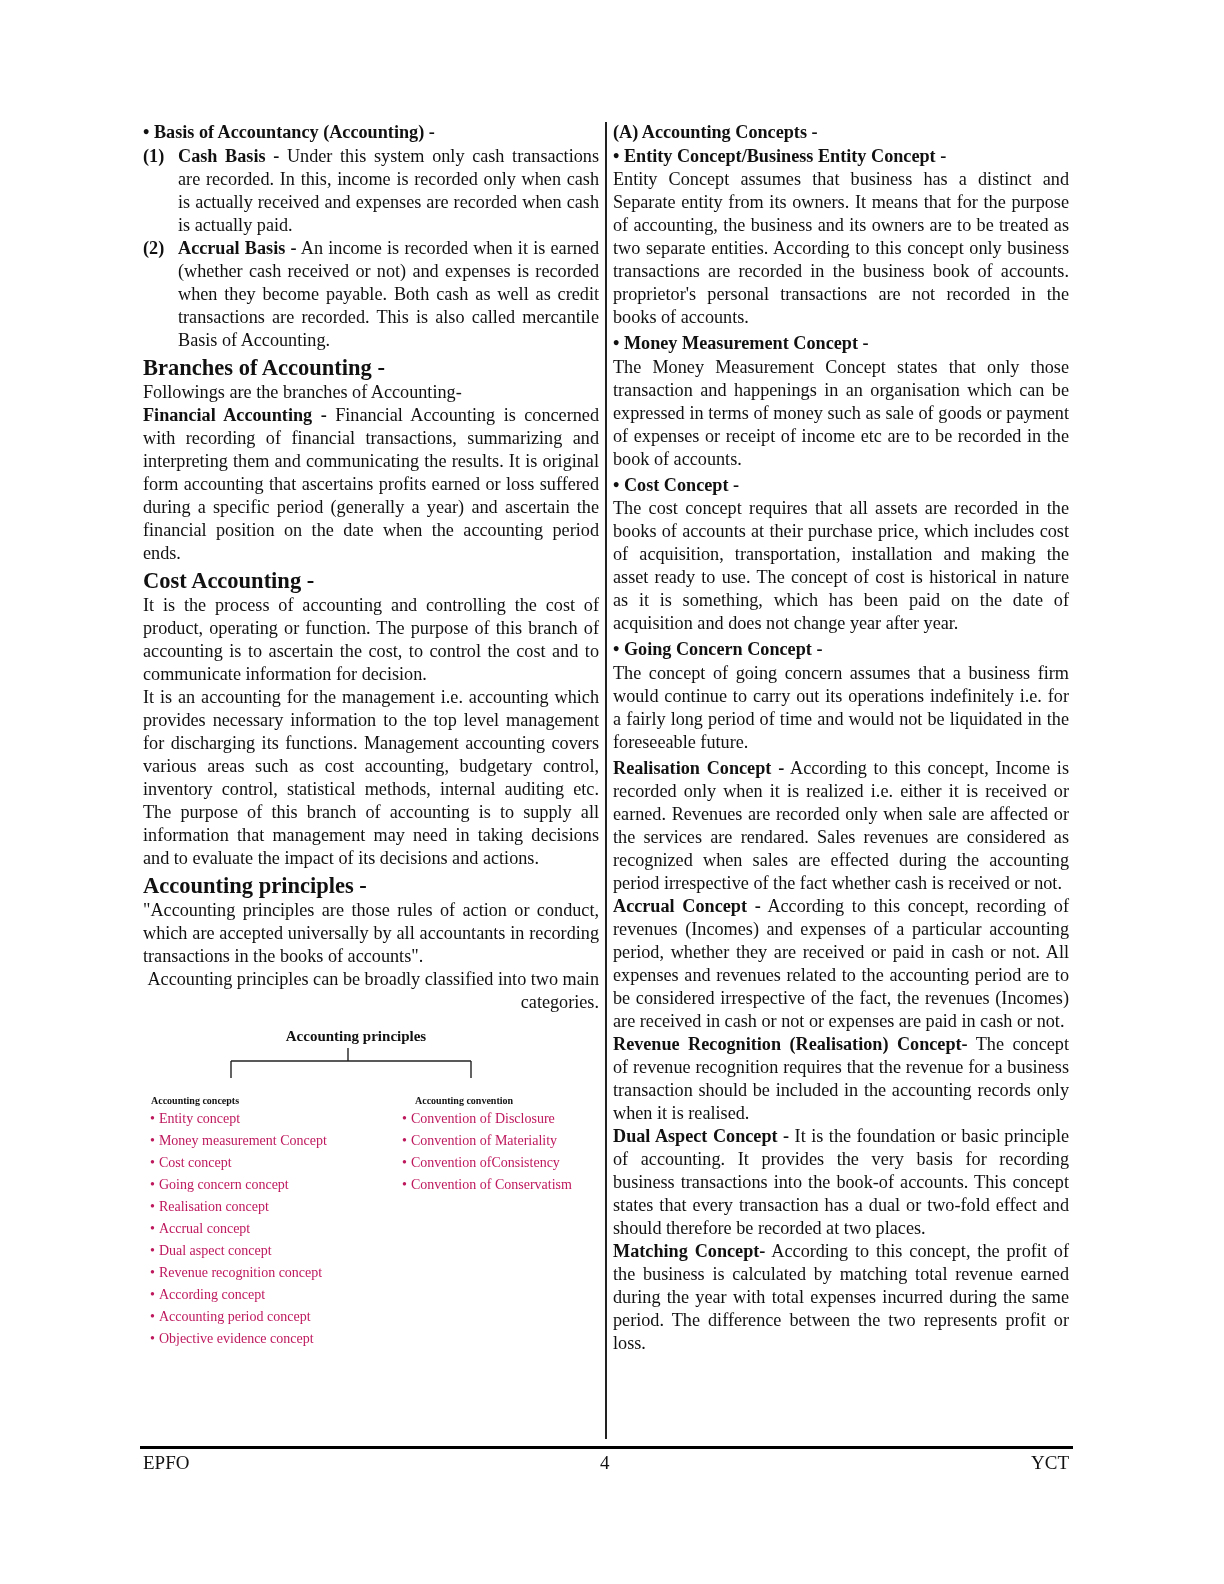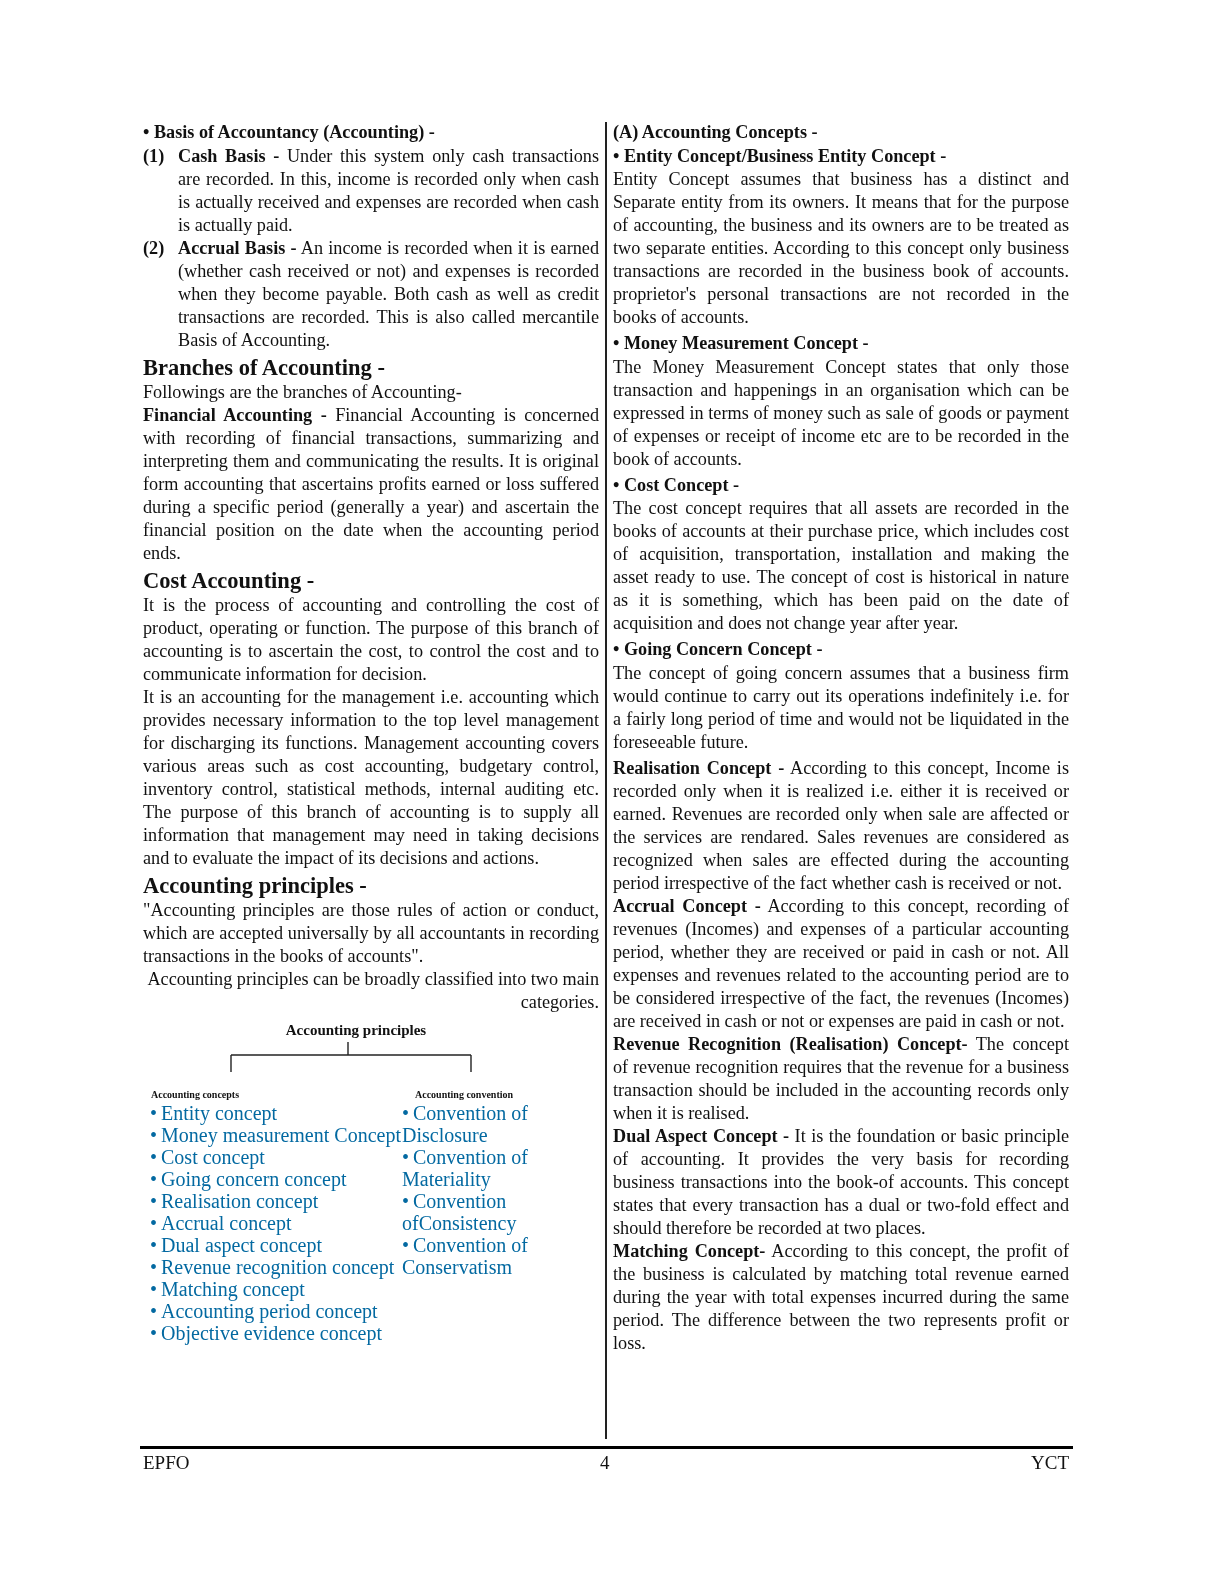--- a/index.html
+++ b/index.html
@@ -13,28 +13,28 @@
   p, .para { margin: 0; font-size: 18.2px; line-height: 23px; text-align: justify; }
   .b { font-weight: bold; }
   .bullet-title { font-size: 18.2px; line-height: 23.5px; font-weight: bold; margin: 0; }
   .h2 { font-size: 22.5px; line-height: 27px; font-weight: bold; margin: 2px 0 0 0; }
   .num-item { display: flex; margin: 0; }
   .num-item .num { width: 35px; flex: 0 0 35px; font-weight: bold; font-size: 18.2px; line-height: 23px; }
   .num-item .body { flex: 1; font-size: 18.2px; line-height: 23px; text-align: justify; }
   .gap { margin-top: 3px; }
 
   
-  .diagram { position: relative; height: 336px; margin-top: 8px; font-size: 14.5px; }
+  .diagram { position: relative; height: 336px; margin-top: 14px; font-size: 14.5px; }
   .diagram .root { position: absolute; left: 0; width: 426px; top: 0; text-align: center; font-weight: bold; font-size: 15px; }
   .diagram svg { position: absolute; left: 0; top: 0; }
   .diagram .branch-title { position: absolute; font-weight: bold; font-size: 10px; top: 67px; }
   .diagram .bt-left { left: 8px; }
   .diagram .bt-right { left: 272px; }
   .diagram ul { list-style: none; margin: 0; padding: 0; position: absolute; top: 80px; }
-  .diagram ul li { line-height: 22px; font-size: 20px; color: #0369a1; }
+  .diagram ul li { line-height: 22px; font-size: 14px; color: #be185d; }
   .diagram ul li::before { content: "\2022"; margin-right: 4px; }
   .diagram .ul-left { left: 7px; }
   .diagram .ul-right { left: 259px; }
 
   .footer-rule { position: absolute; left: 140px; top: 1446px; width: 933px; height: 3px; background: #000; }
   .footer { position: absolute; top: 1452px; font-weight: normal; font-size: 19px; }
   .f-left { left: 143px; }
   .f-center { left: 600px; }
   .f-right { right: 155px; }
 </style>
@@ -80,21 +80,21 @@
       <div class="branch-title bt-right">Accounting convention</div>
       <ul class="ul-left">
         <li>Entity concept</li>
         <li>Money measurement Concept</li>
         <li>Cost concept</li>
         <li>Going concern concept</li>
         <li>Realisation concept</li>
         <li>Accrual concept</li>
         <li>Dual aspect concept</li>
         <li>Revenue recognition concept</li>
-        <li>Matching concept</li>
+        <li>According concept</li>
         <li>Accounting period concept</li>
         <li>Objective evidence concept</li>
       </ul>
       <ul class="ul-right">
         <li>Convention of Disclosure</li>
         <li>Convention of Materiality</li>
         <li>Convention ofConsistency</li>
         <li>Convention of Conservatism</li>
       </ul>
     </div>

